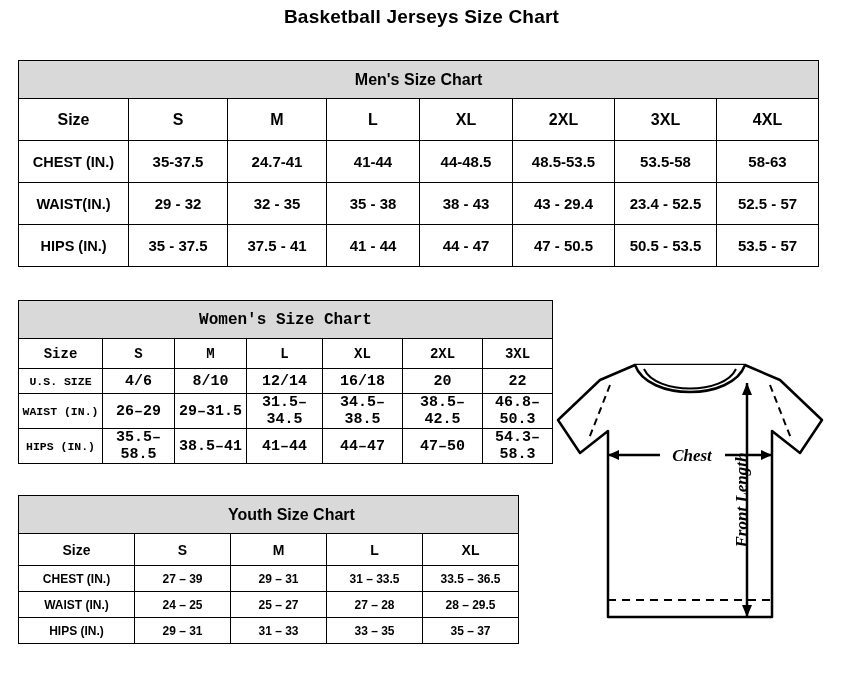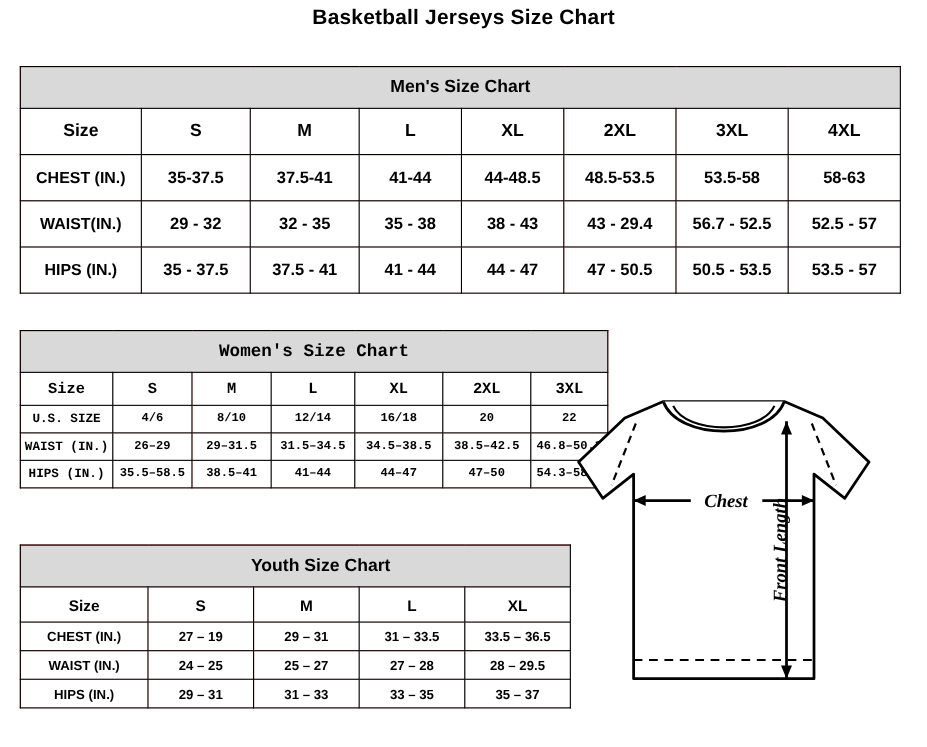--- a/index.html
+++ b/index.html
@@ -64,41 +64,41 @@
   #mens-table .colhdr { font-size: 16px; }
 
   
   #womens-table {
     position: absolute;
     top: 300px;
     left: 18px;
     width: 534px;
     font-family: Liberation Mono, monospace;
   }
-  #womens-table td { height: 25px; font-size: 11px; }
+  #womens-table td { height: 25px; font-size: 15px; }
   #womens-table .caption-cell { height: 38px; font-size: 16px; }
   #womens-table .colhdr { font-size: 14px; height: 30px; }
   #womens-table .rowlabel { font-size: 11.5px; }
 
   
   #youth-table {
     position: absolute;
     top: 495px;
     left: 18px;
     width: 500px;
   }
   #youth-table td { height: 26px; font-size: 12px; }
   #youth-table .caption-cell { height: 38px; font-size: 16px; padding-left: 46px; }
   #youth-table .colhdr { font-size: 14px; height: 32px; }
   #youth-table .rowlabel { font-size: 12px; }
 
   
   #shirt-diagram {
     position: absolute;
-    left: 508px;
+    left: 540px;
     top: 345px;
     width: 300px;
     height: 320px;
   }
   #shirt-diagram svg { display: block; }
   .diag-label {
     font-family: "Liberation Serif", serif;
     font-style: italic;
     font-weight: bold;
     font-size: 17px;
@@ -131,35 +131,35 @@
       <td class="hdr-cell colhdr">M</td>
       <td class="hdr-cell colhdr">L</td>
       <td class="hdr-cell colhdr">XL</td>
       <td class="hdr-cell colhdr">2XL</td>
       <td class="hdr-cell colhdr">3XL</td>
       <td class="hdr-cell colhdr">4XL</td>
     </tr>
     <tr>
       <td class="rowlabel">CHEST (IN.)</td>
       <td>35-37.5</td>
-      <td>37.5-41</td>
+      <td>24.7-41</td>
       <td>41-44</td>
       <td>44-48.5</td>
       <td>48.5-53.5</td>
       <td>53.5-58</td>
       <td>58-63</td>
     </tr>
     <tr>
       <td class="rowlabel">WAIST(IN.)</td>
       <td>29 - 32</td>
       <td>32 - 35</td>
       <td>35 - 38</td>
       <td>38 - 43</td>
       <td>43 - 29.4</td>
-      <td>56.7 - 52.5</td>
+      <td>23.4 - 52.5</td>
       <td>52.5 - 57</td>
     </tr>
     <tr>
       <td class="rowlabel">HIPS (IN.)</td>
       <td>35 - 37.5</td>
       <td>37.5 - 41</td>
       <td>41 - 44</td>
       <td>44 - 47</td>
       <td>47 - 50.5</td>
       <td>50.5 - 53.5</td>
@@ -235,21 +235,21 @@
     </tr>
     <tr>
       <td class="hdr-cell colhdr">Size</td>
       <td class="hdr-cell colhdr">S</td>
       <td class="hdr-cell colhdr">M</td>
       <td class="hdr-cell colhdr">L</td>
       <td class="hdr-cell colhdr">XL</td>
     </tr>
     <tr>
       <td class="rowlabel">CHEST (IN.)</td>
-      <td>27 – 19</td>
+      <td>27 – 39</td>
       <td>29 – 31</td>
       <td>31 – 33.5</td>
       <td>33.5 – 36.5</td>
     </tr>
     <tr>
       <td class="rowlabel">WAIST  (IN.)</td>
       <td>24 – 25</td>
       <td>25 – 27</td>
       <td>27 – 28</td>
       <td>28 – 29.5</td>

